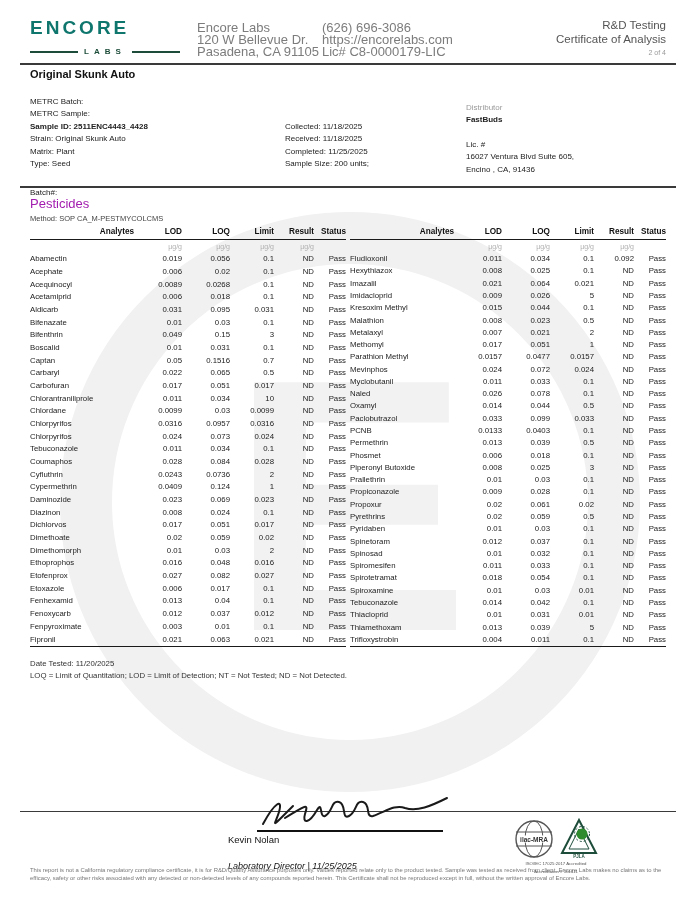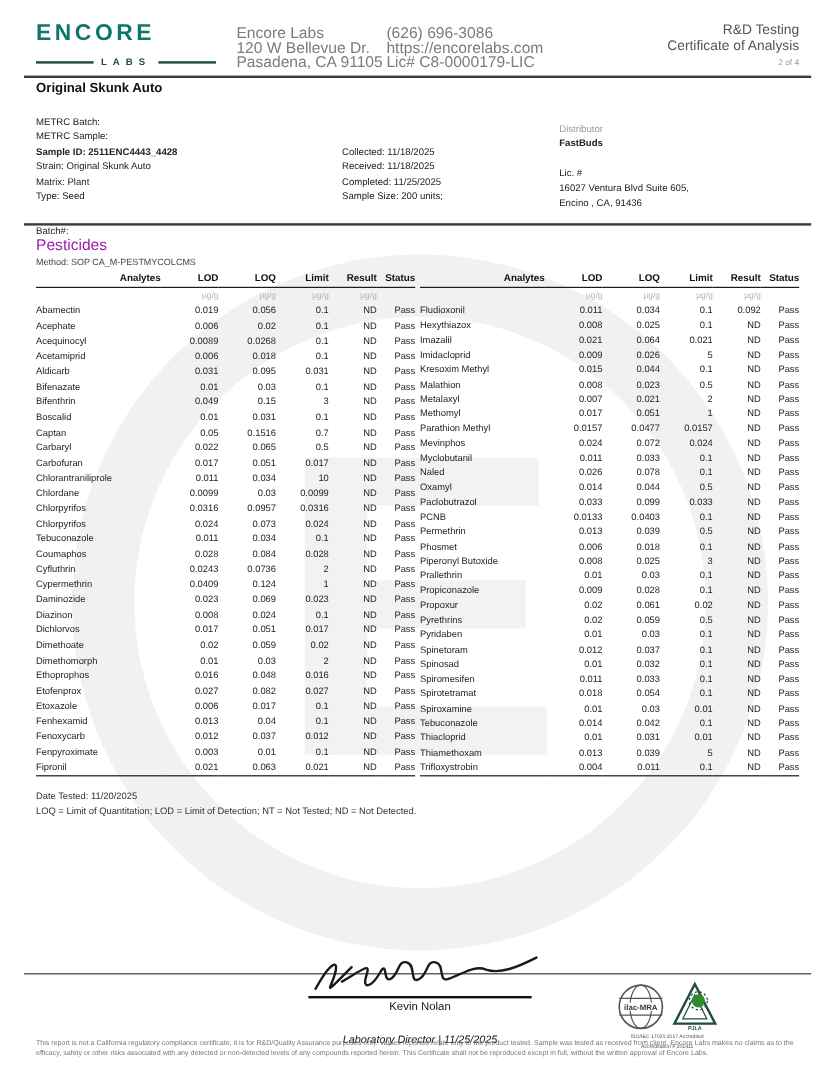--- a/index.html
+++ b/index.html
@@ -57,21 +57,21 @@
   .ptable tr.units td{font-size:7px;color:#b0b0b0;text-align:right;padding:1.5px 0;}
   .ptable td{font-size:7.8px;line-height:9.9px;padding:1.2px 0;text-align:right;color:#222;
              overflow:hidden;white-space:nowrap;}
   .ptable td.analyte{text-align:left;}
   .ptable tbody tr:last-child td{border-bottom:1.8px solid #1a1a1a;}
 
   .date-tested{position:absolute;left:30px;top:659px;font-size:7.8px;color:#333;}
   .legend{position:absolute;left:30px;top:671px;font-size:7.8px;color:#333;}
 
   
-  .sigblock{position:absolute;left:228px;top:784px;width:244px;text-align:center;}
+  .sigblock{position:absolute;left:228px;top:784px;width:244px;}
   .sig-svg{display:block;margin:0 auto;}
   .sig-line{width:186px;margin:-6px auto 2px auto;border-top:2px solid #111;}
   .sig-name{font-size:9.5px;color:#111;}
   .sig-title{font-size:9px;color:#111;margin-top:16px;font-style:italic;}
 
   
   .logos{position:absolute;left:503px;top:817px;width:106px;text-align:center;}
   .logos .imgs{display:flex;justify-content:center;align-items:flex-end;gap:6px;}
   .acc-text{font-size:4.3px;color:#555;line-height:5.5px;margin-top:2px;}
 

